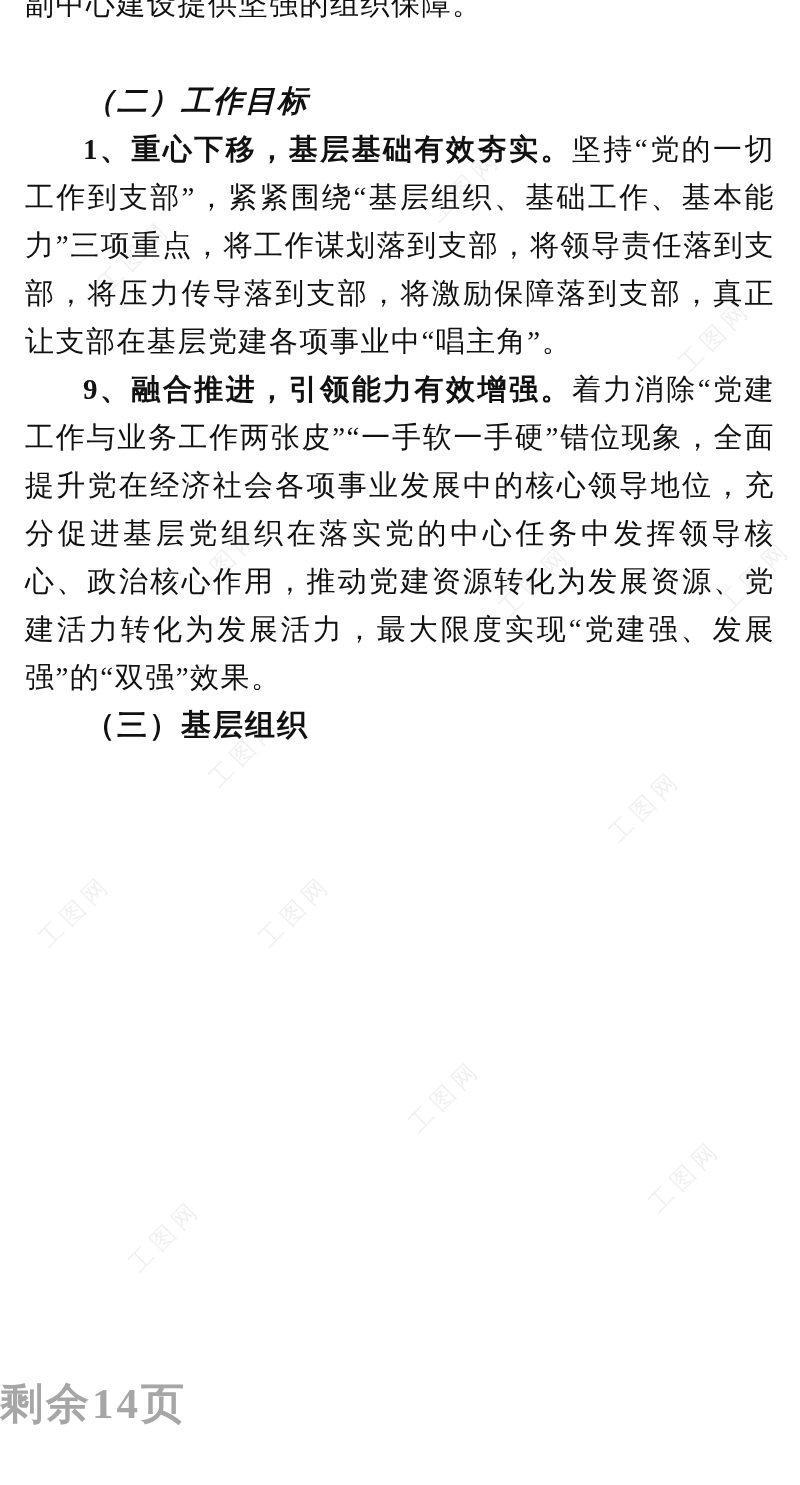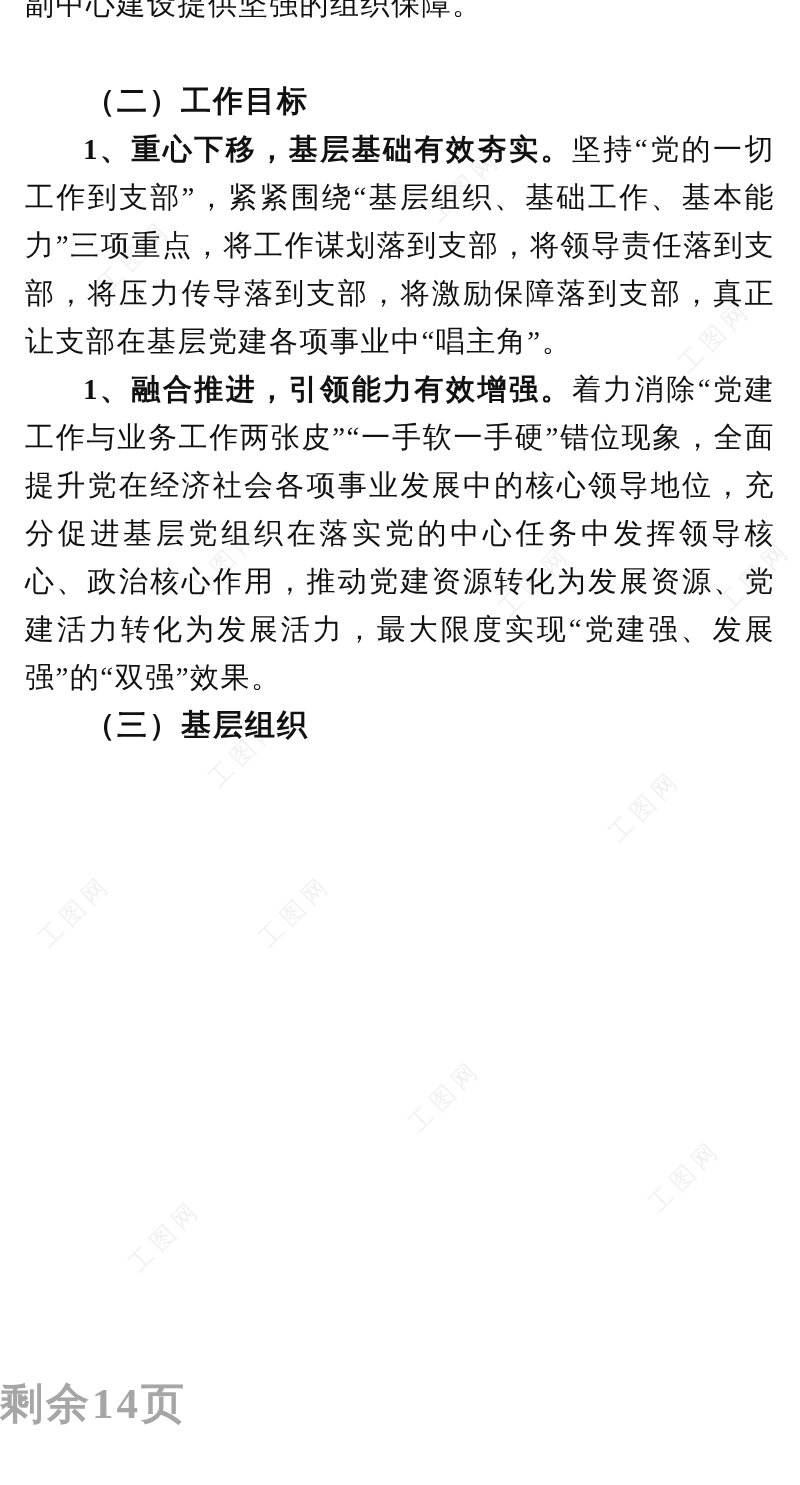--- a/index.html
+++ b/index.html
@@ -55,20 +55,21 @@
     margin: 0;
     font-size: 30px;
     line-height: 48px;
     font-weight: bold;
     text-indent: 2em;
     text-align: left;
     letter-spacing: 2px;
   }
   h2.heading-first {
     margin-top: 49px;
+    font-style: italic;
   }
   .para .lead {
     font-weight: bold;
   }
   .para-4 {
     margin-top: 12px !important;
   }
   
   .footer {
     position: absolute;
@@ -110,21 +111,21 @@
 
   <div class="content">
 
     <p class="intro-line">副中心建设提供坚强的组织保障。</p>
 
     <h2 class="sec-heading heading-first">（二）工作目标</h2>
 
     <p class="para para-1"><span class="lead">1、重心下移，基层基础有效夯实。</span><span class="body-text">坚持“党的一切工作到支部”，紧紧围绕“基层组织、基础工作、基本能力”三项重点，将工作谋划落到支部，将领导责任落到支部，将压力传导落到支部，将激励保障落到支部，真正让支部在基层党建各项事业中“唱主角”。</span></p>
 
 
-    <p class="para para-3"><span class="lead">1、融合推进，引领能力有效增强。</span><span class="body-text">着力消除“党建工作与业务工作两张皮”“一手软一手硬”错位现象，全面提升党在经济社会各项事业发展中的核心领导地位，充分促进基层党组织在落实党的中心任务中发挥领导核心、政治核心作用，推动党建资源转化为发展资源、党建活力转化为发展活力，最大限度实现“党建强、发展强”的“双强”效果。</span></p>
+    <p class="para para-3"><span class="lead">9、融合推进，引领能力有效增强。</span><span class="body-text">着力消除“党建工作与业务工作两张皮”“一手软一手硬”错位现象，全面提升党在经济社会各项事业发展中的核心领导地位，充分促进基层党组织在落实党的中心任务中发挥领导核心、政治核心作用，推动党建资源转化为发展资源、党建活力转化为发展活力，最大限度实现“党建强、发展强”的“双强”效果。</span></p>
 
 
     <h2 class="sec-heading">（三）基层组织</h2>
 
   </div>
 
   <div class="footer">
     <span>剩余14页</span>
   </div>
 

